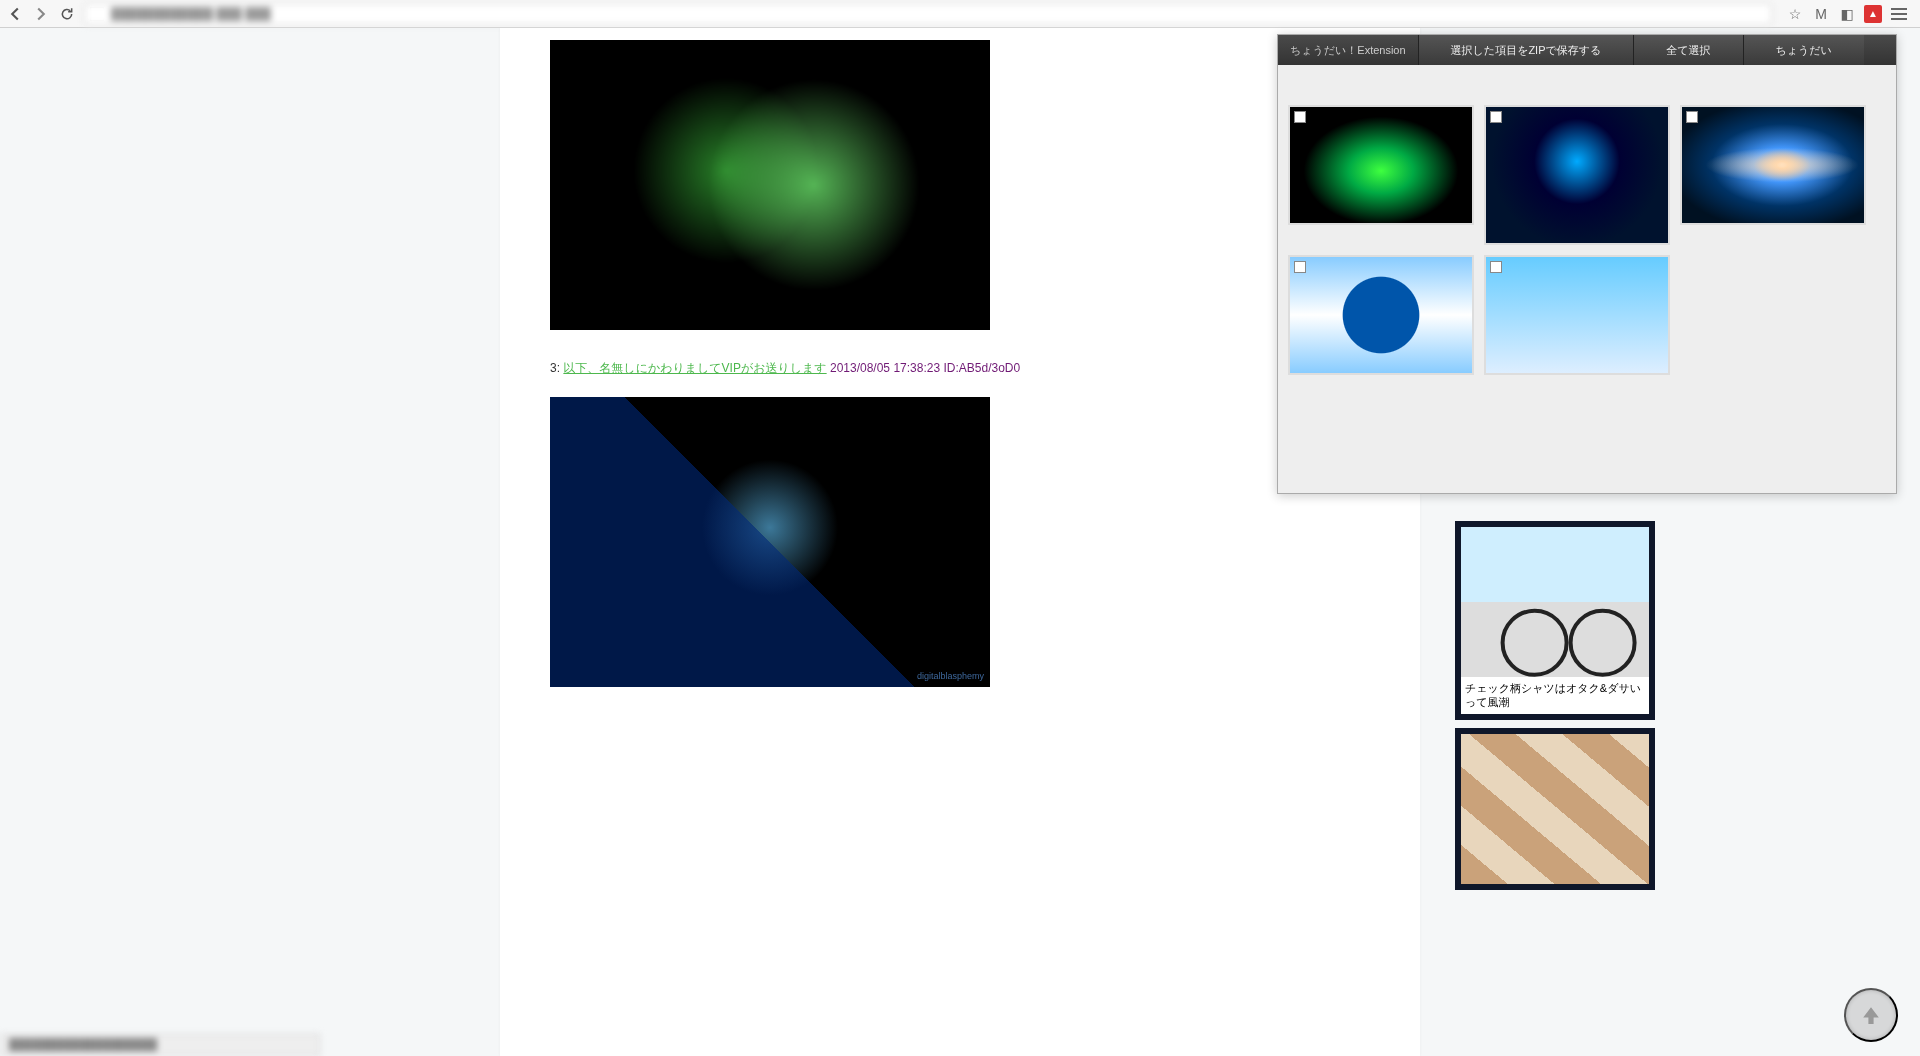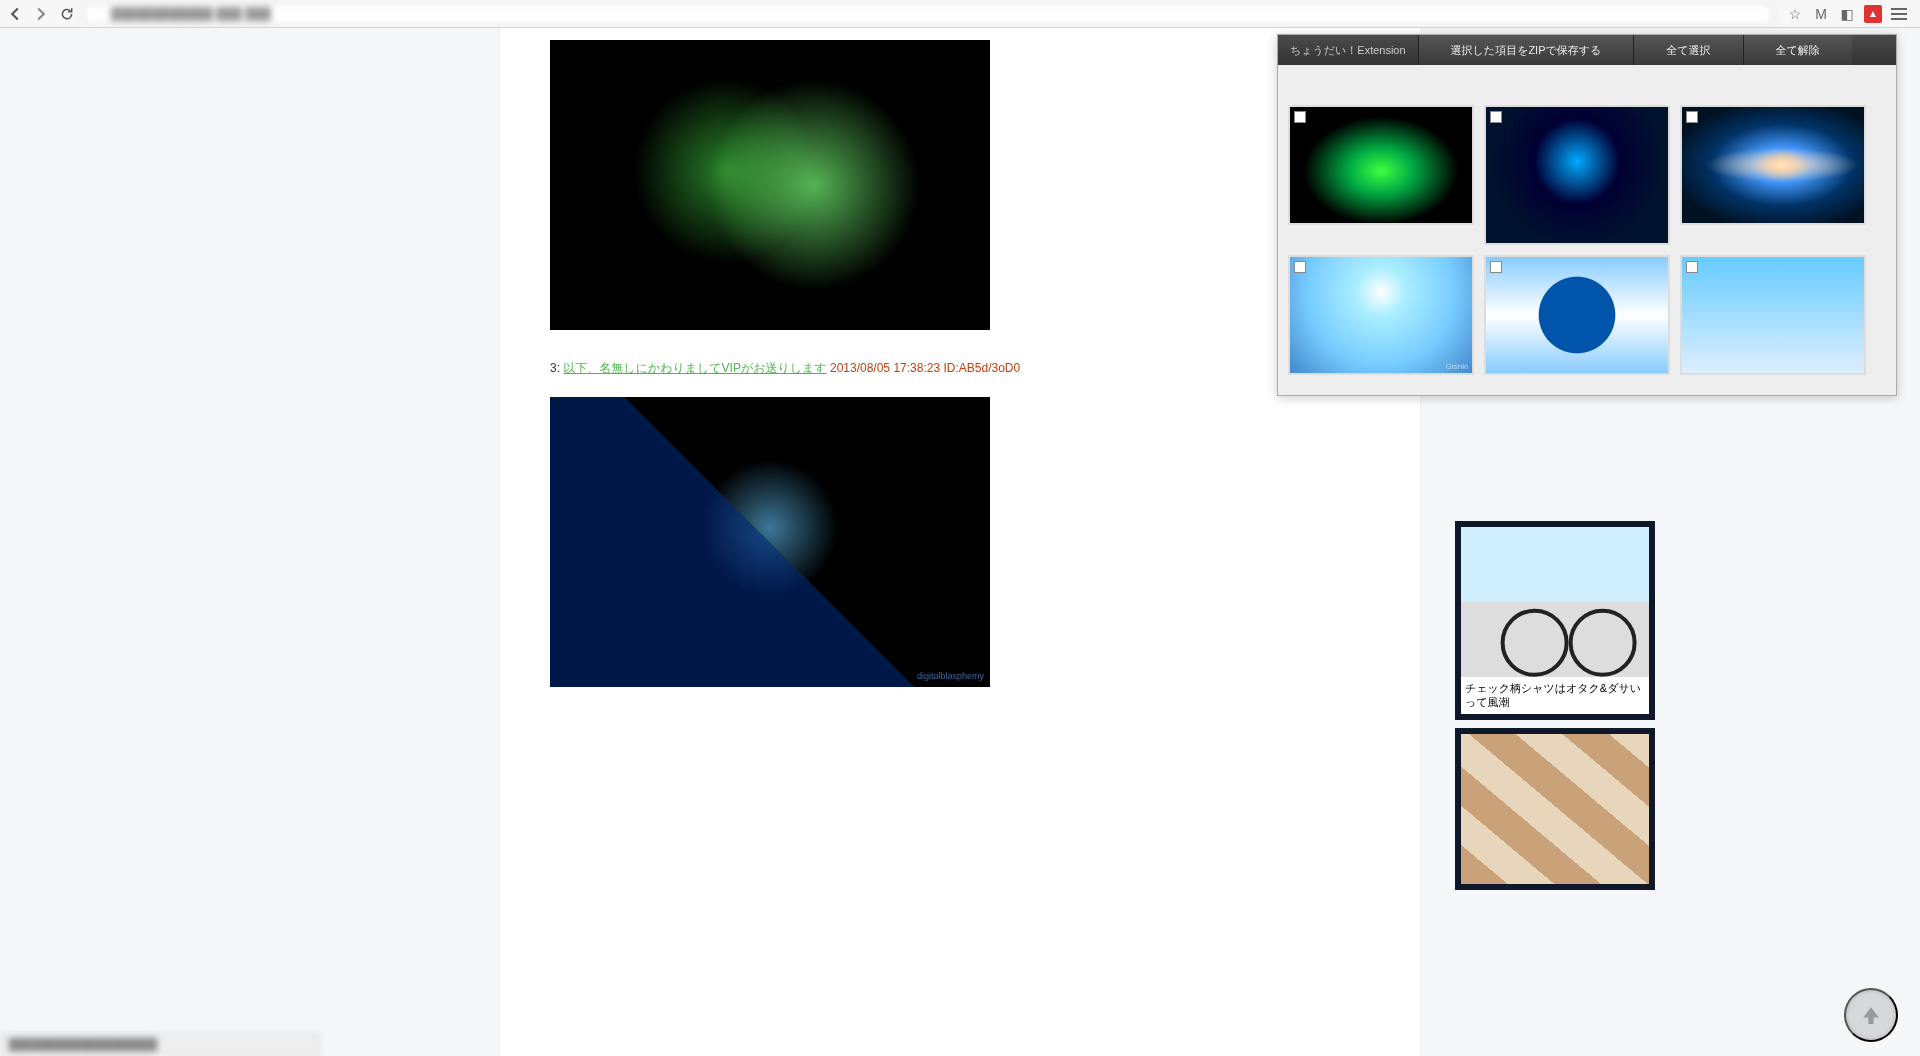--- a/index.html
+++ b/index.html
@@ -91,39 +91,39 @@
     content:""; position:absolute; inset:0;
     background:
       linear-gradient(45deg, rgba(0,40,120,.6) 0 50%, transparent 50%),
       radial-gradient(circle at 50% 45%, rgba(100,200,255,.6) 0, transparent 25%);
     mix-blend-mode: screen;
   }
   .blue-cubes .wm { position:absolute; right:6px; bottom:6px; font-size:9px; color:#6af; opacity:.6; }
   .post-meta { font-size: 12px; margin: 0 0 20px 50px;}
   .post-meta .num { color:#333; }
   .post-meta .name { color:#4db84d; }
-  .post-meta .ts { color:#c2410c;text-align:right; }
+  .post-meta .ts { color:#701a75;text-align:right; }
 
   
   .sidebar-cards { position:absolute; left:955px; top:493px; width:200px; }
   .card { border:6px solid #0f172a; background:#fff; margin-bottom:8px; }
   .card-img { width:100%; height:150px; background:linear-gradient(#9cf,#def); position:relative; overflow:hidden; }
   .card-img.bike { background: linear-gradient(#cfeefe 0 50%, #ddd 50% 100%); }
   .card-img.bike::before{content:"";position:absolute;left:50%;top:50%;width:60px;height:60px;border:4px solid #222;border-radius:50%;transform:translate(-80%,10%);}
   .card-img.bike::after{content:"";position:absolute;left:50%;top:50%;width:60px;height:60px;border:4px solid #222;border-radius:50%;transform:translate(20%,10%);}
   .card-img.dogs { background: repeating-linear-gradient(40deg,#caa27a 0 30px,#e8d6bc 30px 60px); }
   .card-caption { font-size:11px; padding:4px; line-height:1.3; }
 
   
   .ext-popup {
     position: absolute;
     top: 6px;
     right: 23px;
     width: 620px;
-    height: 362px;
+    height: 460px;
     background:#eeeeee;
     border:1px solid #aaa;
     box-shadow:0 2px 10px rgba(0,0,0,.2);
     display:flex; flex-direction:column;
   }
   .ext-toolbar {
     height: 30px;
     background: linear-gradient(#4a4a4a,#333);
     display:flex; align-items:center;
     color:#ddd; font-size:11px;
@@ -250,35 +250,31 @@
       </div>
 
     </div>
   </div>
 
   <div class="ext-popup">
     <div class="ext-toolbar">
       <div class="ext-title">ちょうだい！Extension</div>
       <div class="ext-btn primary">選択した項目をZIPで保存する</div>
       <div class="ext-btn">全て選択</div>
-      <div class="ext-btn">全て解除</div>
+      <div class="ext-btn">ちょうだい</div>
     </div>
     <div class="ext-grid">
       <div class="thumb green">
         <span class="chk"></span>
       </div>
       <div class="thumb big bluecubes">
         <span class="chk"></span>
       </div>
       <div class="thumb galaxy">
         <span class="chk"></span>
-      </div>
-      <div class="thumb sky1 row2">
-        <span class="chk"></span>
-        <span class="wm">Gishki</span>
       </div>
       <div class="thumb sky2 row2">
         <span class="chk"></span>
       </div>
       <div class="thumb sky3 row2">
         <span class="chk"></span>
       </div>
     </div>
   </div>
 

